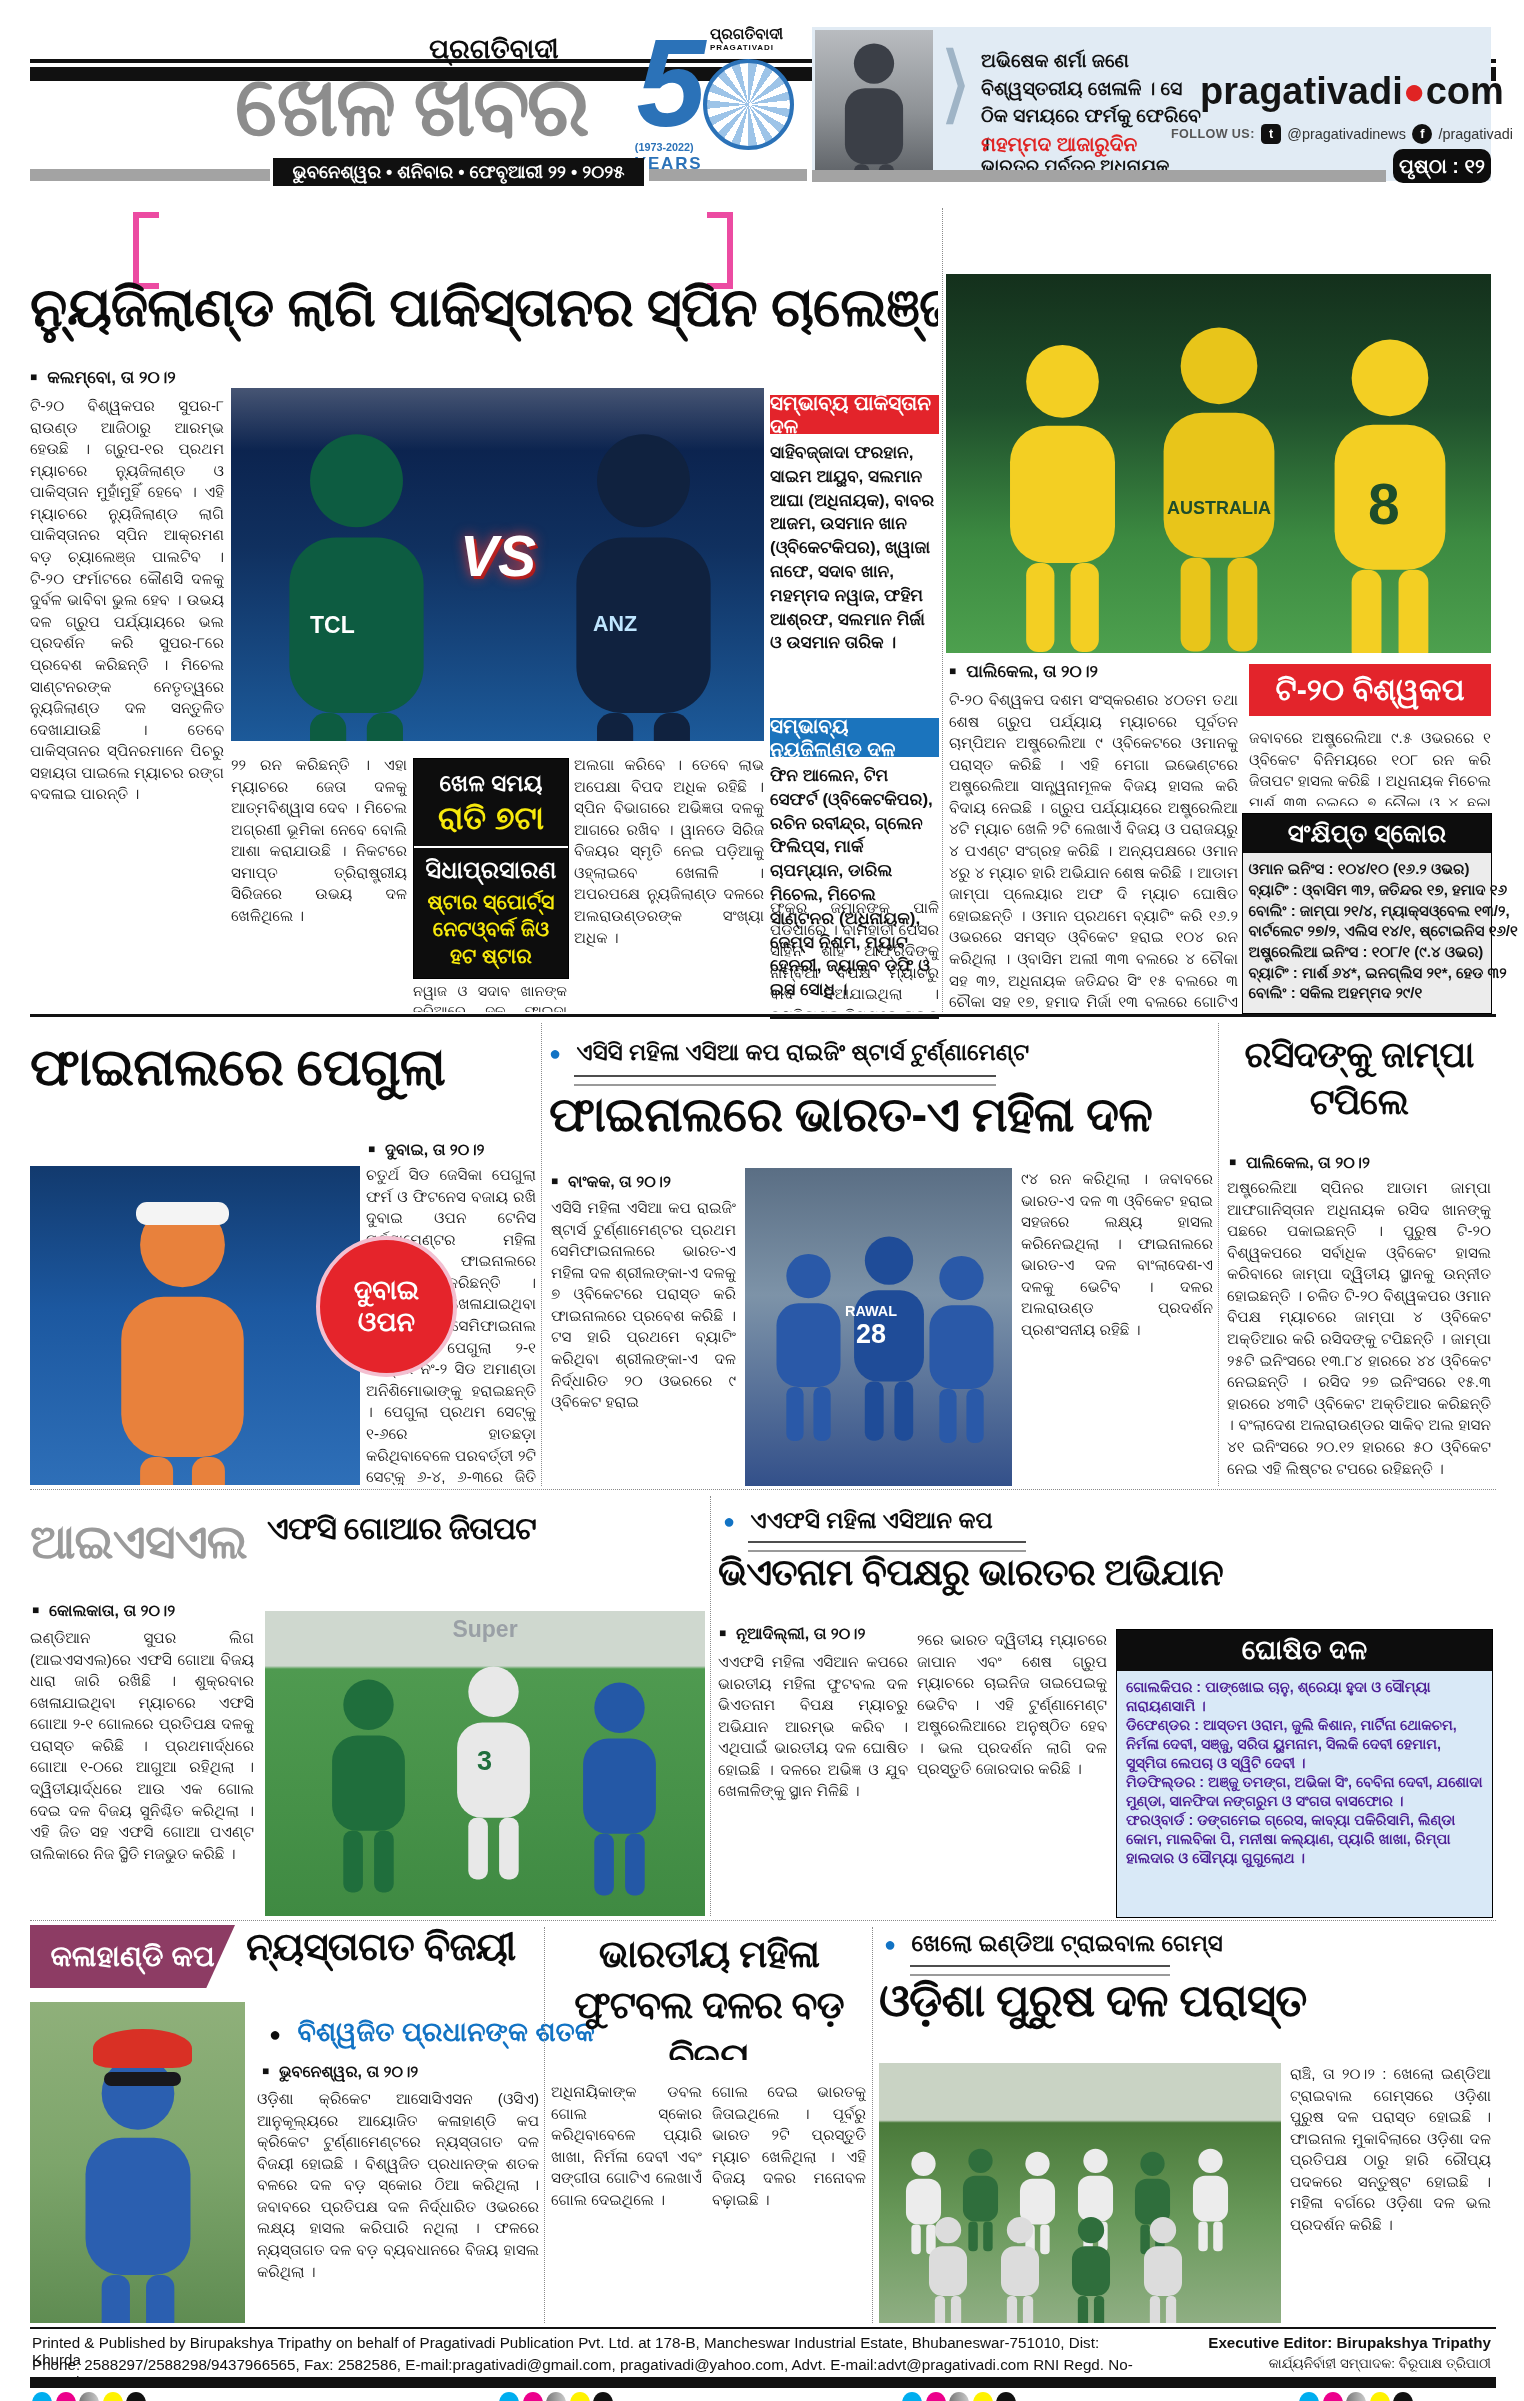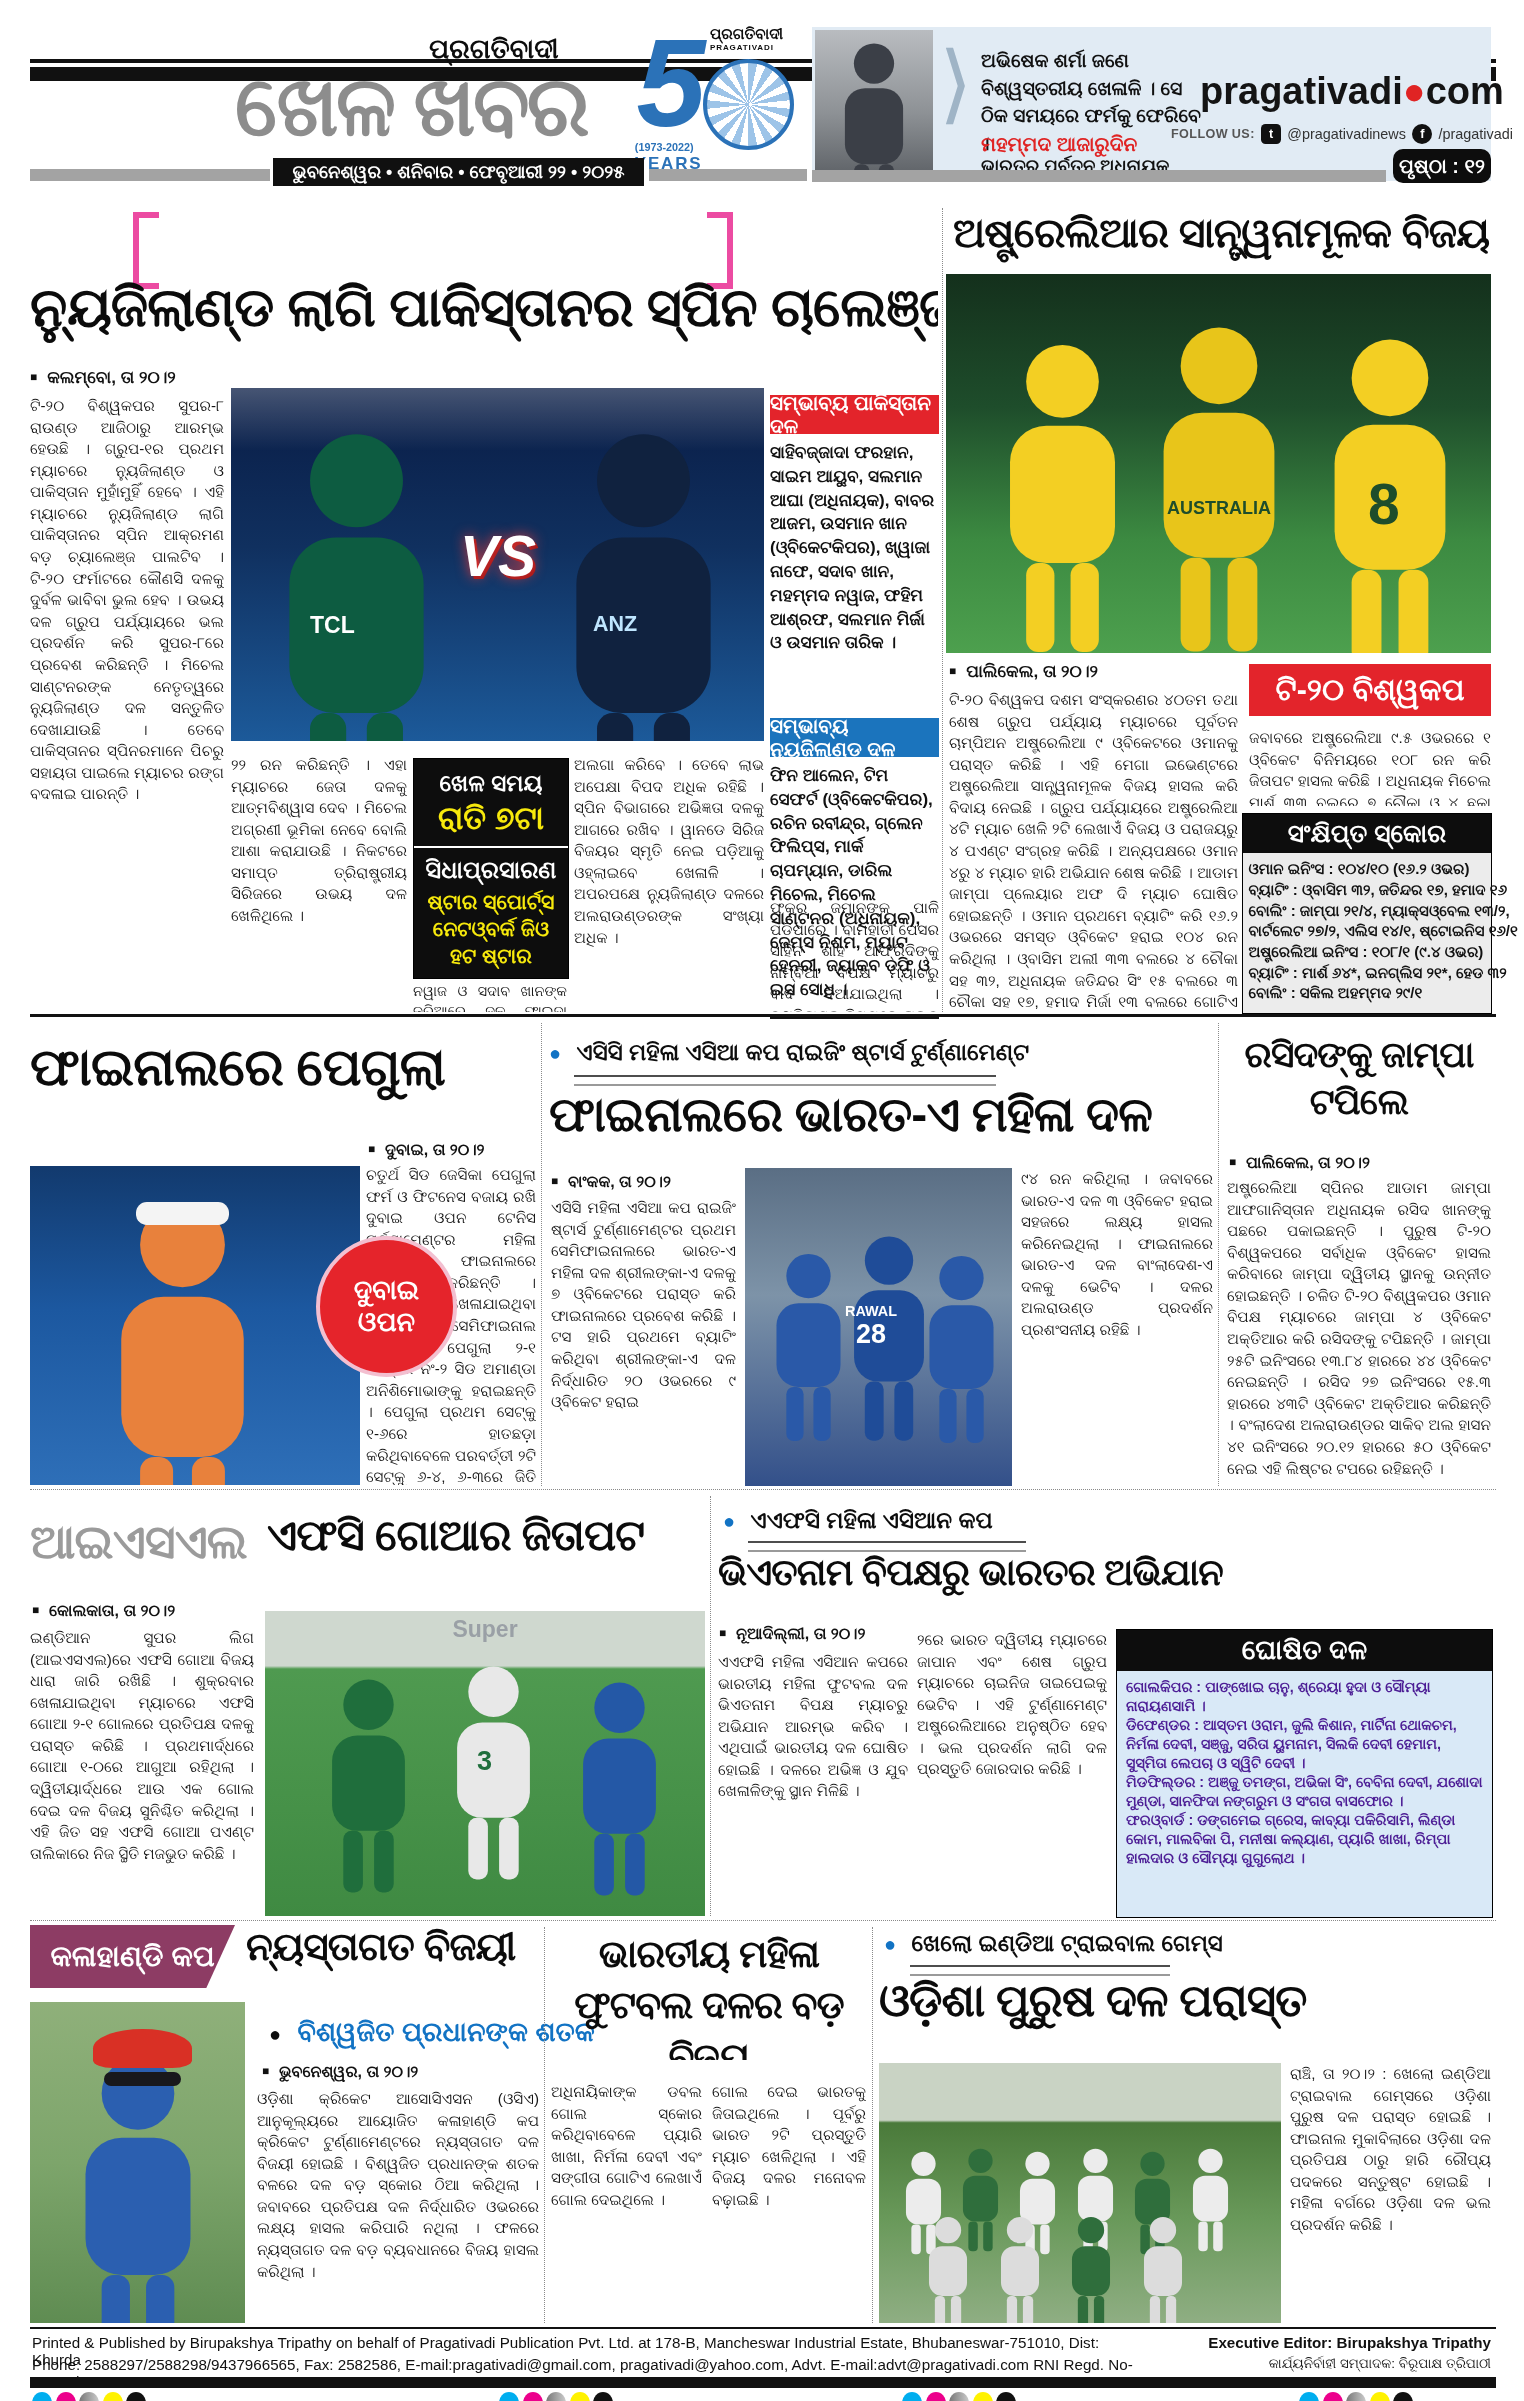--- a/index.html
+++ b/index.html
@@ -147,21 +147,20 @@
   <div class="bh" style="left:770px;top:395px;width:169px;height:39px;background:#e3242b;font-size:20px;">ସମ୍ଭାବ୍ୟ ପାକିସ୍ତାନ ଦଳ</div>
   <div class="bb" style="left:770px;top:441px;width:169px;height:269px;font-size:17px;line-height:1.4;color:#101010;">ସାହିବଜ୍ଜାଦା ଫରହାନ, ସାଇମ ଆୟୁବ, ସଲମାନ ଆଘା (ଅଧିନାୟକ), ବାବର ଆଜମ, ଉସମାନ ଖାନ (ଓ୍ବିକେଟକିପର), ଖ୍ୱାଜା ନାଫେ, ସଦାବ ଖାନ, ମହମ୍ମଦ ନୱାଜ, ଫହିମ ଆଶ୍ରଫ, ସଲମାନ ମିର୍ଜା ଓ ଉସମାନ ତାରିକ ।</div>
   <div class="bh" style="left:770px;top:718px;width:169px;height:39px;background:#1b74bd;font-size:20px;">ସମ୍ଭାବ୍ୟ ନ୍ୟୁଜିଲାଣ୍ଡ ଦଳ</div>
   <div class="bb" style="left:770px;top:764px;width:169px;height:246px;font-size:17px;line-height:1.4;color:#101010;">ଫିନ ଆଲେନ, ଟିମ ସେଫର୍ଟ (ଓ୍ବିକେଟକିପର), ରଚିନ ରବୀନ୍ଦ୍ର, ଗ୍ଲେନ ଫିଲିପ୍ସ, ମାର୍କ ଚାପମ୍ୟାନ, ଡାରିଲ ମିଚେଲ, ମିଚେଲ ସାଣ୍ଟନର (ଅଧିନାୟକ), ଜେମ୍ସ ନିଶମ, ମ୍ୟାଟ ହେନରୀ, ଜ୍ୟାକବ ଡଫି ଓ ଇସ ସୋଧି ।</div>
   <div class="rule" style="left:770px;top:1015px;width:169px;height:3.6px;"></div>
 
   <div class="bt" style="left:770px;top:1023px;width:169px;height:0px;"></div>
 
   <div class="dotv" style="left:942px;top:208px;height:804px;"></div>
 
-  <div class="hl" style="left:951px;top:210px;width:540px;height:59px;font-size:41px;text-align:center;white-space:nowrap;">ଅଷ୍ଟ୍ରେଲିଆର ସାନ୍ତ୍ୱନାମୂଳକ ବିଜୟ</div>
 
   <div class="ph" style="left:946px;top:274px;width:545px;height:379px;background:linear-gradient(180deg,#14301c 0%,#1e4d2b 35%,#3c8a41 70%,#4da04e 100%);">
     <svg viewBox="0 0 40 80" width="197" height="323" style="left:18px;top:63px;">
         <use href="#person" fill="#f3cf23"></use>
       </svg>
     <svg viewBox="0 0 40 80" width="206" height="341" style="left:170px;top:45px;">
         <use href="#person" fill="#e8c51a"></use>
       </svg>
     <svg viewBox="0 0 40 80" width="206" height="341" style="left:341px;top:57px;">
         <use href="#person" fill="#f3cf23"></use>
@@ -248,21 +247,21 @@
   <div class="hl" style="left:1227px;top:1032px;width:264px;height:113px;font-size:36px;text-align:center;line-height:1.3;">ରସିଦଙ୍କୁ ଜାମ୍ପା ଟପିଲେ</div>
   <div class="by" style="left:1229px;top:1154px;font-size:16px;">
     <span class="sq">■</span>
     <span>ପାଲିକେଲ, ତା ୨୦।୨</span>
   </div>
   <div class="bt" style="left:1227px;top:1177px;width:264px;height:309px;">ଅଷ୍ଟ୍ରେଲିଆ ସ୍ପିନର ଆଡାମ ଜାମ୍ପା ଆଫଗାନିସ୍ତାନ ଅଧିନାୟକ ରସିଦ ଖାନଙ୍କୁ ପଛରେ ପକାଇଛନ୍ତି । ପୁରୁଷ ଟି-୨୦ ବିଶ୍ୱକପରେ ସର୍ବାଧିକ ଓ୍ବିକେଟ ହାସଲ କରିବାରେ ଜାମ୍ପା ଦ୍ୱିତୀୟ ସ୍ଥାନକୁ ଉନ୍ନୀତ ହୋଇଛନ୍ତି । ଚଳିତ ଟି-୨୦ ବିଶ୍ୱକପର ଓମାନ ବିପକ୍ଷ ମ୍ୟାଚରେ ଜାମ୍ପା ୪ ଓ୍ବିକେଟ ଅକ୍ତିଆର କରି ରସିଦଙ୍କୁ ଟପିଛନ୍ତି । ଜାମ୍ପା ୨୫ଟି ଇନିଂସରେ ୧୩.୮୪ ହାରରେ ୪୪ ଓ୍ବିକେଟ ନେଇଛନ୍ତି । ରସିଦ ୨୭ ଇନିଂସରେ ୧୫.୩ ହାରରେ ୪୩ଟି ଓ୍ବିକେଟ ଅକ୍ତିଆର କରିଛନ୍ତି । ବଂଲାଦେଶ ଅଲରାଉଣ୍ଡର ସାକିବ ଅଲ ହାସନ ୪୧ ଇନିଂସରେ ୨୦.୧୨ ହାରରେ ୫୦ ଓ୍ବିକେଟ ନେଇ ଏହି ଲିଷ୍ଟର ଟପରେ ରହିଛନ୍ତି ।</div>
 
   <div class="doth" style="left:30px;top:1489px;width:1466px;"></div>
 
   <div class="hl" style="left:30px;top:1514px;width:230px;font-size:47px;color:#9b9b9b;white-space:nowrap;">ଆଇଏସଏଲ</div>
-  <div class="hl" style="left:267px;top:1511px;width:440px;height:63px;font-size:43px;white-space:nowrap;">ଏଫସି ଗୋଆର ଜିତାପଟ</div>
+  <div class="hl" style="left:267px;top:1511px;width:440px;height:63px;font-size:31px;white-space:nowrap;">ଏଫସି ଗୋଆର ଜିତାପଟ</div>
   <div class="by" style="left:32px;top:1602px;font-size:16px;">
     <span class="sq">■</span>
     <span>କୋଲକାତା, ତା ୨୦।୨</span>
   </div>
   <div class="bt" style="left:30px;top:1627px;width:224px;height:289px;">ଇଣ୍ଡିଆନ ସୁପର ଲିଗ (ଆଇଏସଏଲ)ରେ ଏଫସି ଗୋଆ ବିଜୟ ଧାରା ଜାରି ରଖିଛି । ଶୁକ୍ରବାର ଖେଳାଯାଇଥିବା ମ୍ୟାଚରେ ଏଫସି ଗୋଆ ୨-୧ ଗୋଲରେ ପ୍ରତିପକ୍ଷ ଦଳକୁ ପରାସ୍ତ କରିଛି । ପ୍ରଥମାର୍ଦ୍ଧରେ ଗୋଆ ୧-୦ରେ ଆଗୁଆ ରହିଥିଲା । ଦ୍ୱିତୀୟାର୍ଦ୍ଧରେ ଆଉ ଏକ ଗୋଲ ଦେଇ ଦଳ ବିଜୟ ସୁନିଶ୍ଚିତ କରିଥିଲା । ଏହି ଜିତ ସହ ଏଫସି ଗୋଆ ପଏଣ୍ଟ ତାଲିକାରେ ନିଜ ସ୍ଥିତି ମଜଭୁତ କରିଛି ।</div>
   <div class="ph" style="left:265px;top:1611px;width:440px;height:305px;background:linear-gradient(180deg,#cfd8cf 0%,#cfd8cf 18%,#4f9a50 19%,#3f8a42 100%);">
     <div class="abs" style="left:0;top:5.4px;width:100%;font-size:23px;color:#9aa0a6;font-weight:bold;text-align:center;">Super</div>
     <svg viewBox="0 0 40 80" width="135" height="224" style="left:36px;top:63px;">
         <use href="#person" fill="#1f6e3c"></use>
       </svg>

